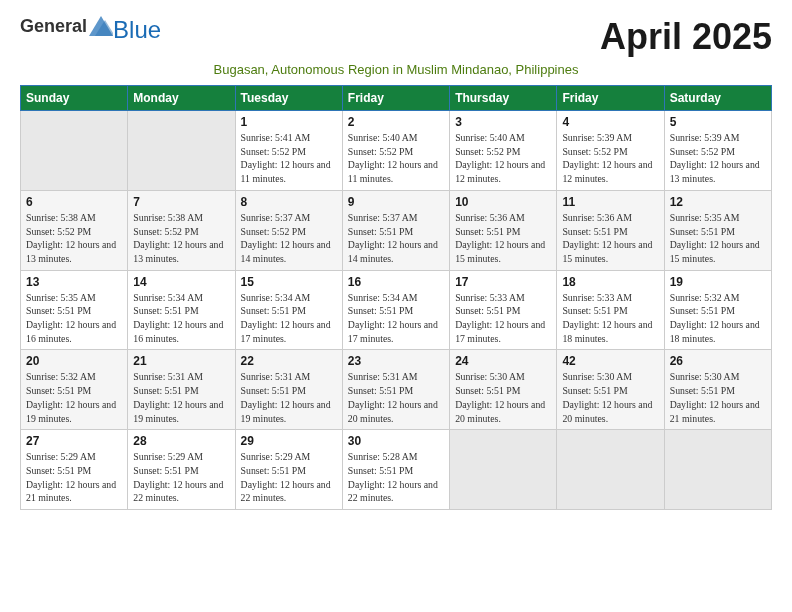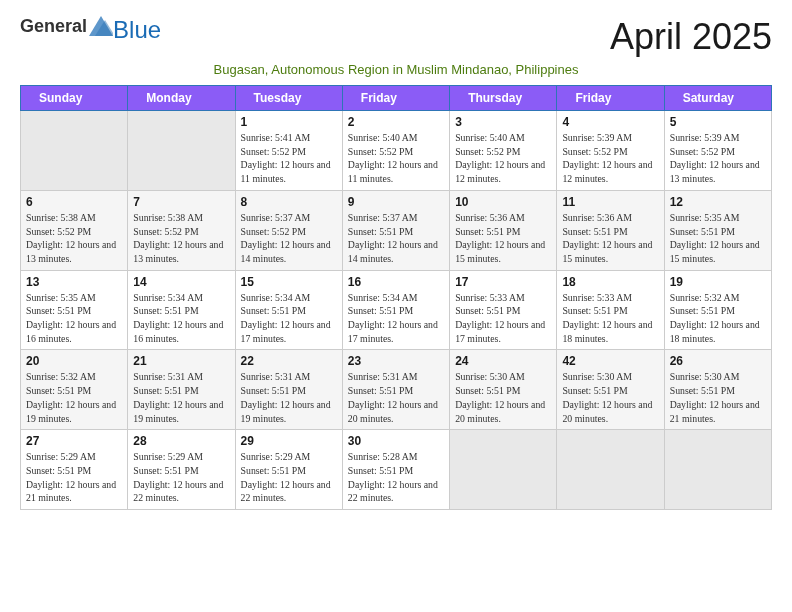--- a/index.html
+++ b/index.html
@@ -30,41 +30,41 @@
       font-weight: normal;
       color: #1a6bb5;
     }
     .logo-icon {
       width: 24px;
       height: 20px;
       margin-left: 2px;
     }
     .month-title {
       font-size: 36px;
-      font-weight: normal;
+      font-weight: bold;
       color: #1a1a1a;
       text-align: right;
     }
     .subtitle {
       text-align: center;
       font-size: 13px;
       color: #4d7c0f;
       margin-bottom: 8px;
       font-weight: normal;
     }
     table {
       width: 100%;
       border-collapse: collapse;
       font-size: 10.5px;
     }
     thead tr th {
-      background-color: #8b5cf6;
+      background-color: #15803d;
       color: #fff;
       text-align: left;
-      padding: 5px 18px;
+      padding: 5px 5px;
       font-size: 12px;
       font-weight: bold;
       border: 1px solid #2e75b6;
     }
     tbody tr td {
       border: 1px solid #ccc;
       vertical-align: top;
       padding: 4px 5px;
       width: 107px;
       min-height: 80px;

